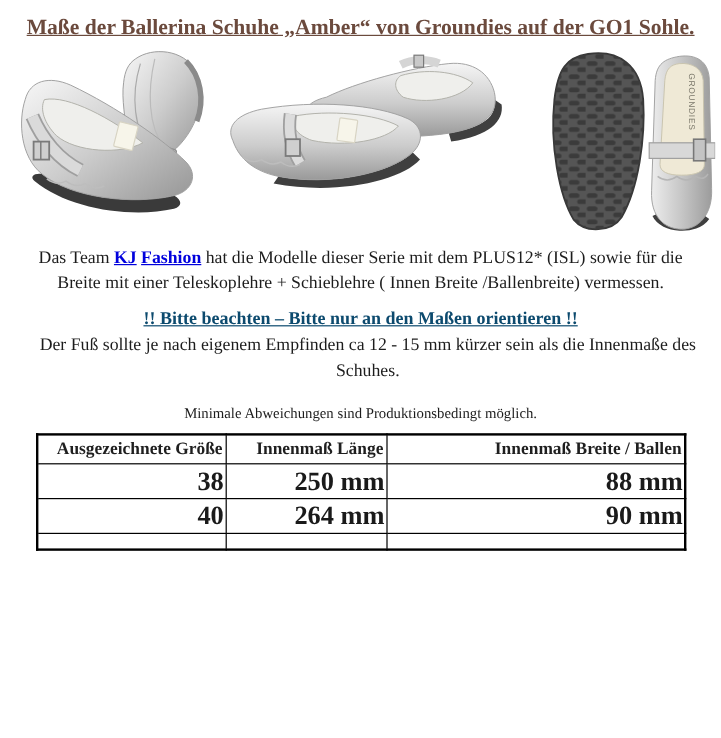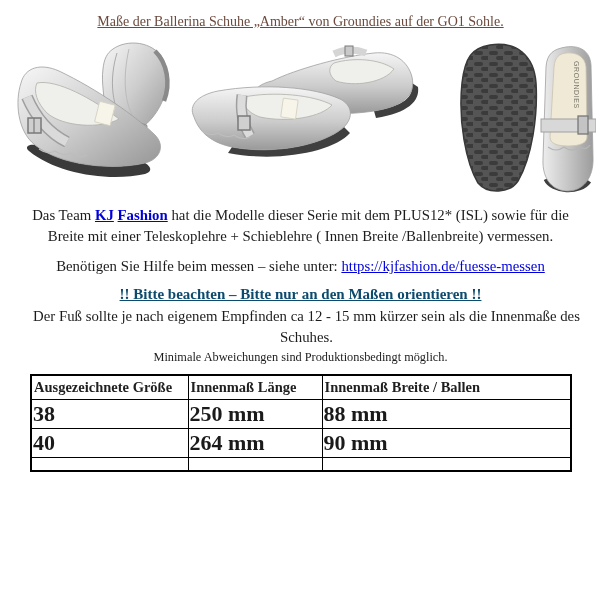--- a/index.html
+++ b/index.html
@@ -14,50 +14,50 @@
   *{box-sizing:border-box;}
   html,body{margin:0;padding:0;}
   body{
     width:601px;height:615px;overflow:hidden;background:#ffffff;
     font-family:"Liberation Serif","DejaVu Serif",serif;
     color:var(--body-color);
   }
   
   .title-block{margin-top:12px;padding:0 14px;text-align:center;}
   .title-line{
-    font-size:14px;font-weight:normal;line-height:20px;
+    font-size:18px;font-weight:bold;line-height:20px;
     color:var(--title-color);text-decoration:underline;
   }
   
   .photo-row{
     margin-top:7px;height:156px;padding:0 5px;
     display:flex;justify-content:space-between;align-items:flex-start;
   }
   .photo{flex:0 0 auto;}
   
   .para{text-align:center;font-size:14.8px;line-height:21px;padding:0 16px;}
   .p1{margin-top:10px;}
   .p2{margin-top:10px;line-height:19px;}
   .brand-kj{color:var(--kj-blue);font-weight:bold;text-decoration:underline;}
   .brand-fashion{color:var(--fashion-pink);font-weight:bold;text-decoration:underline;}
   a.doc-link{color:var(--link-blue);text-decoration:underline;cursor:pointer;}
   .notice-heading{
     margin-top:9px;text-align:center;font-size:15px;font-weight:bold;
     text-decoration:underline;color:#0c4a6e;line-height:19px;
   }
   .notice-body{margin-top:2px;line-height:21px;margin-left:12px;}
-  .notice-small{margin-top:1px;text-align:center;font-size:12.3px;line-height:16px;}
+  .notice-small{margin-top:16px;text-align:center;font-size:12.3px;line-height:16px;}
   
   table.size-table{
     margin:9px 0 0 30px;width:540px;border-collapse:collapse;
     border:2px solid var(--table-border);table-layout:fixed;
   }
   .size-table th,.size-table td{
     border:1.5px solid var(--table-border);
-    text-align:left;vertical-align:middle;font-weight:bold;
+    text-align:right;vertical-align:middle;font-weight:bold;
   }
   .size-table th{font-size:14.5px;height:24px;color:#1f1f1f;padding:1px 2px;}
   .size-table td{font-size:22px;height:29px;color:#1a1a1a;}
   .size-table col.c1{width:157px;}
   .size-table col.c2{width:134px;}
   .size-table col.c3{width:249px;}
   .size-table tr.zebra td{background:var(--table-yellow);}
   .size-table tr.partial td{height:14px;}
 </style>
 </head>
@@ -163,21 +163,20 @@
         <rect x="150" y="77" width="10" height="18" fill="#c4c4c4" stroke="#777777" stroke-width="1.3"></rect>
         <path d="M120,108 Q128,114 136,108 Q144,114 152,108 Q158,112 162,106" stroke="#b5b5b5" stroke-width="1.2" fill="none"></path>
       </g>
     </svg>
   </div>
 </div>
 
 <div class="para p1"><span>Das Team </span><a class="brand-kj doc-link" href="#">KJ</a> <a class="brand-fashion doc-link" href="#">Fashion</a><span> hat die Modelle dieser Serie mit dem PLUS12* (ISL)  sowie für die Breite mit einer Teleskoplehre + Schieblehre ( Innen Breite /Ballenbreite) vermessen.</span></div>
 
 <div class="para p2">
-  <div><span>Benötigen Sie Hilfe beim messen – siehe unter: </span><a class="doc-link" href="#">https://kjfashion.de/fuesse-messen</a></div>
 </div>
 
 <div class="notice-heading">!! Bitte beachten – Bitte nur an den Maßen orientieren !!</div>
 <div class="para notice-body">Der Fuß sollte je nach eigenem Empfinden ca 12 - 15 mm kürzer sein als die  Innenmaße des Schuhes.</div>
 <div class="notice-small">Minimale Abweichungen sind Produktionsbedingt möglich.</div>
 
 <table class="size-table">
   <colgroup>
       <col class="c1">
       <col class="c2">

